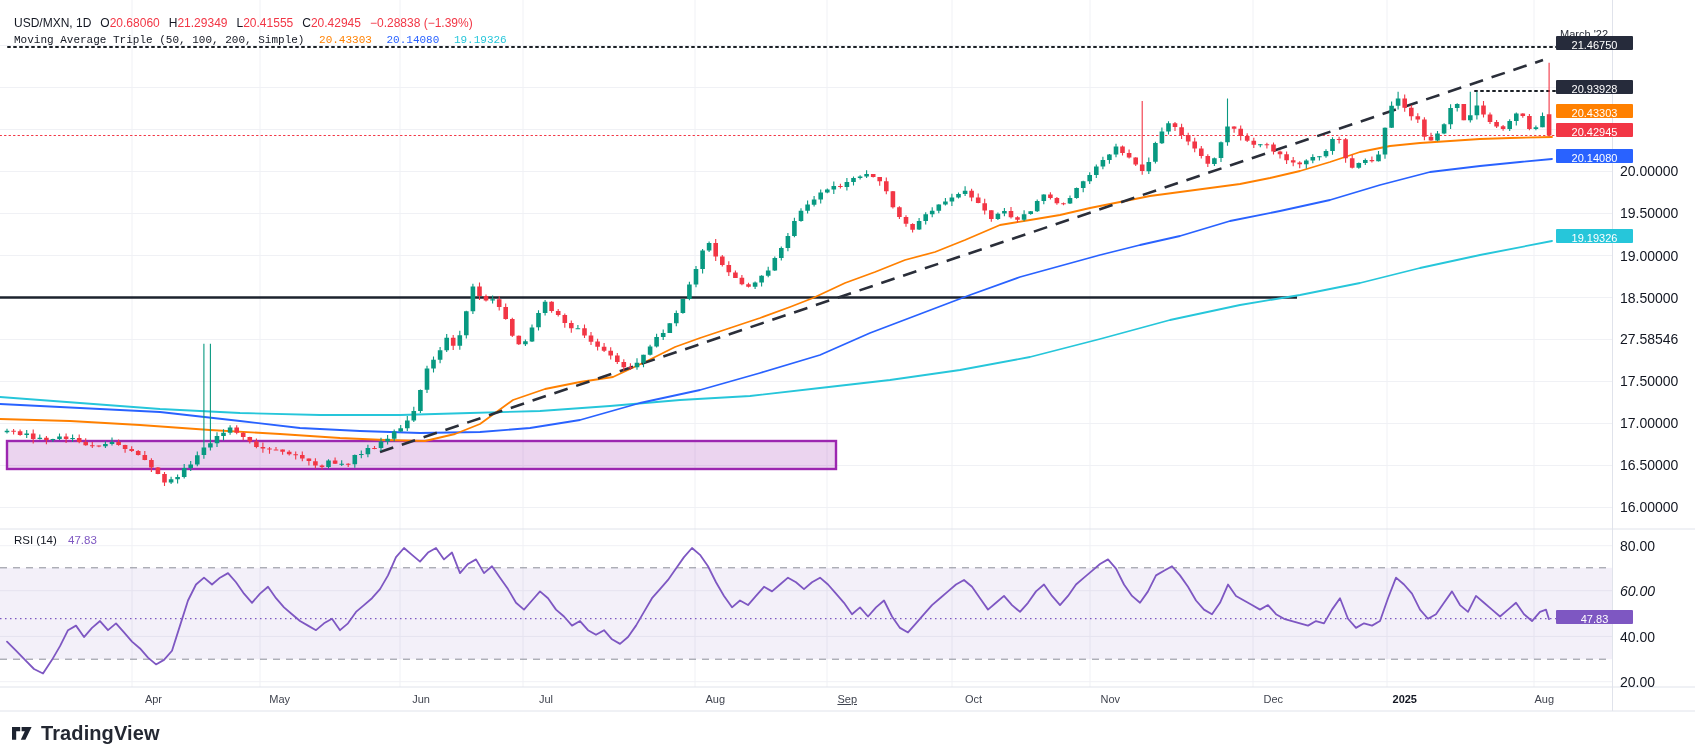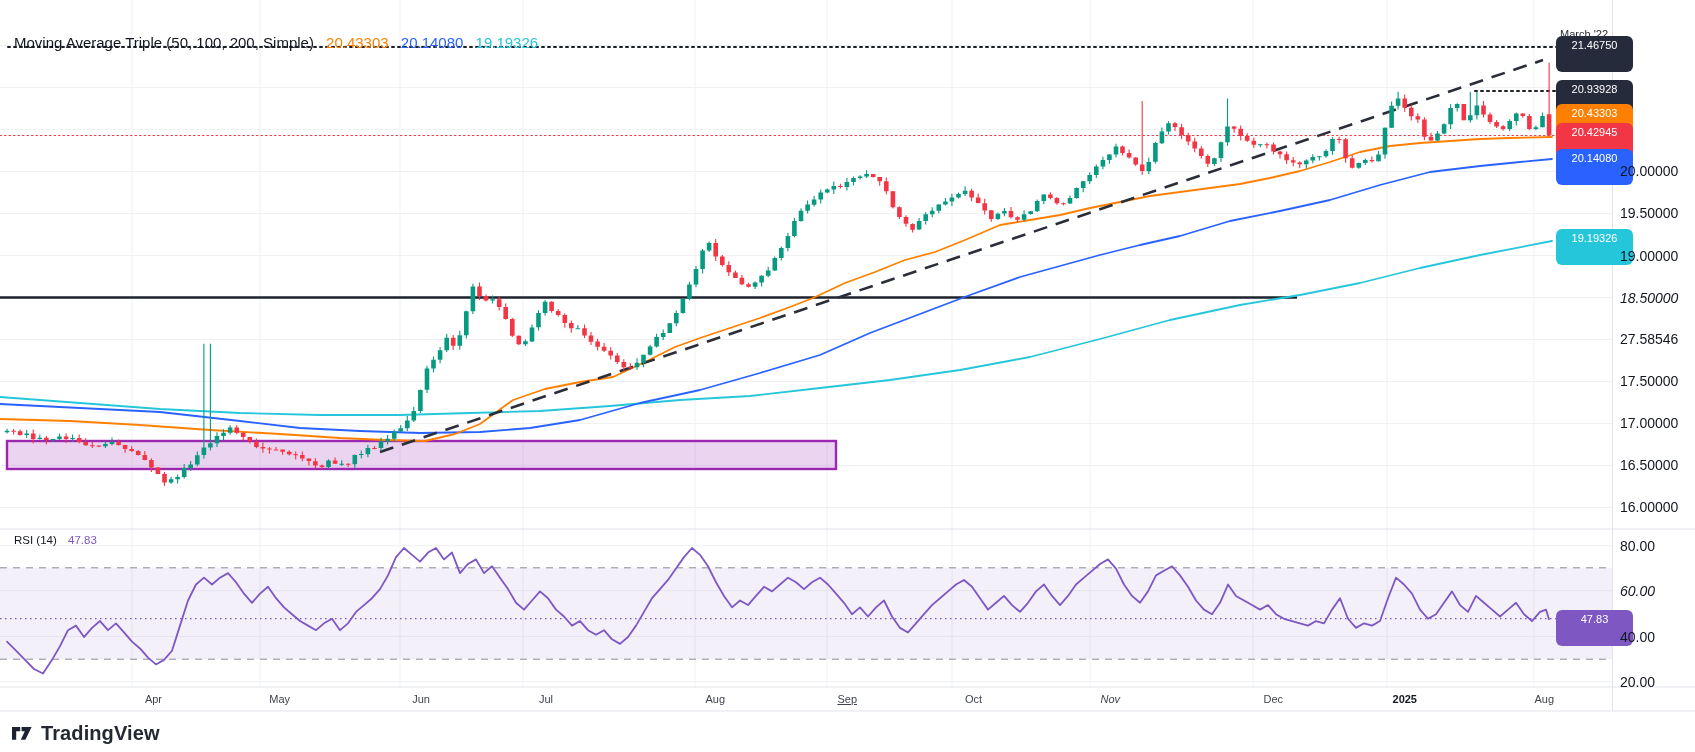--- a/index.html
+++ b/index.html
@@ -2,26 +2,26 @@
 <html><head>
 <meta charset="utf-8">
 <style>
   html,body{margin:0;padding:0;background:#ffffff;}
   body{font-family:"Liberation Sans", sans-serif; -webkit-font-smoothing:antialiased;}
   #app{position:relative;width:1695px;height:752px;background:#fff;overflow:hidden;}
   #chart-svg{position:absolute;left:0;top:0;}
   .legend-row{position:absolute;left:14px;white-space:nowrap;font-size:12px;color:#131722;z-index:5;}
   .legend-row .grp{margin-left:9px;}
   .legend-row .neg{color:#F23645;}
-  .ma-row{font-size:15px;color:#131722;}
+  .ma-row{font-size:11px;color:#131722;font-family:Liberation Mono, monospace;}
   .ma-row .mval{margin-left:8px;font-weight:400;}
   .rsi-row{font-size:11.5px;color:#131722;}
   .rsi-row .rv{color:#7E57C2;margin-left:8px;}
   .axis-label{position:absolute;left:1620px;width:70px;height:14px;font-size:14px;line-height:14px;color:#131722;text-align:left;}
-  .axis-badge{position:absolute;left:1556px;width:77px;height:36px;border-radius:6px;color:#fff;font-size:11px;line-height:18px;text-align:center;}
+  .axis-badge{position:absolute;left:1556px;width:77px;height:14px;border-radius:1px;color:#fff;font-size:11px;line-height:18px;text-align:center;}
   .time-label{position:absolute;top:693px;width:60px;margin-left:-30px;text-align:right;font-size:11px;color:#40444F;}
   .time-label.year{font-weight:bold;color:#131722;}
   .march-label{position:absolute;font-size:11px;color:#2A2E39;text-align:right;z-index:4;}
   .watermark{position:absolute;left:12px;top:722px;display:flex;align-items:center;gap:7px;color:#1D2330;font-size:14px;font-weight:700;letter-spacing:0.1px;}
   .watermark span{font-weight:600;color:#242832;font-size:20px;}
 </style>
 </head>
 <body>
 
 <div id="app">
@@ -71,20 +71,23 @@
       <line x1="0" y1="567.8" x2="1612" y2="567.8" stroke="#8A8E98" stroke-width="1" stroke-dasharray="7 6"></line>
       <line x1="0" y1="659.2" x2="1612" y2="659.2" stroke="#8A8E98" stroke-width="1" stroke-dasharray="7 6"></line>
       <line x1="0" y1="618.6" x2="1612" y2="618.6" stroke="#7E57C2" stroke-width="1.4" stroke-dasharray="1.5 3.5"></line>
       <polyline points="7,641.5986 16,650.7318 25,659.865 34,668.9982 43,673.5648000000001 52,659.865 60,646.1652 68,630.1821 76,625.6155000000001 84,637.032 92,627.8988 100,621.0489 108,630.1821 116,623.3322000000001 124,632.4654 132,641.5986 140,648.4485000000001 148,657.5817000000001 156,664.4316 164,659.865 172,650.7318 180,625.6155000000001 188,600.4992000000001 196,584.5161 204,577.6662 212,584.5161 220,577.6662 228,573.0996 236,582.2328 244,593.6493 252,602.7825 260,593.6493 268,586.7994000000001 276,598.2159 284,607.3491 292,614.1990000000001 300,621.0489 308,625.6155000000001 316,630.1821 324,623.3322000000001 332,618.7656000000001 340,630.1821 348,623.3322000000001 356,611.9157 364,605.0658000000001 372,598.2159 380,589.0827 388,575.3829000000001 396,557.1165000000001 404,547.9833000000001 412,554.8332 420,561.6831000000001 428,552.5499000000001 436,547.9833000000001 444,559.3998 452,552.5499000000001 460,573.0996 468,563.9664 476,559.3998 484,573.0996 492,566.2497000000001 500,577.6662 508,589.0827 516,602.7825 524,609.6324000000001 532,600.4992000000001 540,591.3660000000001 548,598.2159 556,609.6324000000001 564,616.4823 572,625.6155000000001 580,621.0489 588,630.1821 596,634.7487000000001 604,630.1821 612,639.3153000000001 620,643.8819000000001 628,637.032 636,625.6155000000001 644,611.9157 652,598.2159 660,589.0827 668,579.9495000000001 676,568.533 684,557.1165000000001 692,547.9833000000001 700,554.8332 708,566.2497000000001 716,582.2328 724,595.9326000000001 732,607.3491 740,600.4992000000001 748,605.0658000000001 756,595.9326000000001 764,586.7994000000001 772,591.3660000000001 780,584.5161 788,577.6662 796,582.2328 804,589.0827 812,582.2328 820,577.6662 828,584.5161 836,593.6493 844,602.7825 852,614.1990000000001 860,607.3491 868,616.4823 876,607.3491 884,600.4992000000001 892,616.4823 900,627.8988 908,632.4654 916,623.3322000000001 924,614.1990000000001 932,605.0658000000001 940,598.2159 948,591.3660000000001 956,584.5161 964,579.9495000000001 972,586.7994000000001 980,598.2159 988,609.6324000000001 996,602.7825 1004,595.9326000000001 1012,605.0658000000001 1020,611.9157 1028,602.7825 1036,591.3660000000001 1044,584.5161 1052,595.9326000000001 1060,605.0658000000001 1068,595.9326000000001 1076,584.5161 1084,577.6662 1092,570.8163000000001 1100,563.9664 1108,559.3998 1116,568.533 1124,584.5161 1132,595.9326000000001 1140,602.7825 1148,591.3660000000001 1156,575.3829000000001 1164,570.8163000000001 1172,566.2497000000001 1180,575.3829000000001 1188,586.7994000000001 1196,600.4992000000001 1204,609.6324000000001 1212,614.1990000000001 1220,602.7825 1228,584.5161 1236,595.9326000000001 1244,600.4992000000001 1252,605.0658000000001 1260,609.6324000000001 1268,605.0658000000001 1276,614.1990000000001 1284,618.7656000000001 1292,621.0489 1300,623.3322000000001 1308,625.6155000000001 1316,621.0489 1324,623.3322000000001 1332,609.6324000000001 1340,598.2159 1348,618.7656000000001 1356,627.8988 1364,623.3322000000001 1372,625.6155000000001 1380,621.0489 1388,598.2159 1396,577.6662 1404,584.5161 1412,593.6493 1420,609.6324000000001 1428,618.7656000000001 1436,614.1990000000001 1444,602.7825 1452,591.3660000000001 1460,605.0658000000001 1468,611.9157 1476,595.9326000000001 1484,602.7825 1492,609.6324000000001 1500,616.4823 1508,609.6324000000001 1516,602.7825 1524,614.1990000000001 1532,621.0489 1540,611.9157 1546,609.6324000000001 1549,619.153761" fill="none" stroke="#7E57C2" stroke-width="1.8" stroke-linejoin="round" stroke-linecap="round"></polyline>
       <line x1="0" y1="529" x2="1695" y2="529" stroke="#E0E3EB" stroke-width="1"></line>
       <line x1="0" y1="687" x2="1695" y2="687" stroke="#E0E3EB" stroke-width="1"></line>
       <line x1="0" y1="711" x2="1695" y2="711" stroke="#E0E3EB" stroke-width="1"></line>
       <line x1="1612.5" y1="0" x2="1612.5" y2="711" stroke="#E0E3EB" stroke-width="1"></line>
     </svg>
 
+  <div class="legend-row" style="top:16px;">
+    <span>USD/MXN, 1D</span><span class="grp"><span>O</span><span class="neg">20.68060</span></span><span class="grp"><span>H</span><span class="neg">21.29349</span></span><span class="grp"><span>L</span><span class="neg">20.41555</span></span><span class="grp"><span>C</span><span class="neg">20.42945</span></span><span class="grp neg">−0.28838 (−1.39%)</span>
+  </div>
 
   <div class="legend-row ma-row" style="top:34px;">
     <span>Moving Average Triple (50, 100, 200, Simple)</span>
     <span class="mval" style="color:#FF8000;">20.43303</span>
     <span class="mval" style="color:#2962FF;">20.14080</span>
     <span class="mval" style="color:#26C6DA;">19.19326</span>
   </div>
 
   <div class="legend-row rsi-row" style="top:534px;">
     <span>RSI (14)</span>
@@ -96,21 +99,21 @@
   <div id="price-axis">
       <div class="axis-badge" style="background: rgb(38, 43, 59); top: 36px;">21.46750</div>
       <div class="axis-badge" style="background: rgb(38, 43, 59); top: 80px;">20.93928</div>
       <div class="axis-badge" style="background: rgb(255, 128, 0); top: 104px;">20.43303</div>
       <div class="axis-badge" style="background: rgb(242, 54, 69); top: 123px;">20.42945</div>
       <div class="axis-badge" style="background: rgb(41, 98, 255); top: 149px;">20.14080</div>
       <div class="axis-label" style="top: 164px;">20.00000</div>
       <div class="axis-label" style="top: 206px;">19.50000</div>
       <div class="axis-badge" style="background: rgb(38, 198, 218); top: 229px;">19.19326</div>
       <div class="axis-label" style="top: 249px;">19.00000</div>
-      <div class="axis-label" style="top: 291px; font-style: italic;">18.50000</div>
+      <div class="axis-label" style="top: 291px;">18.50000</div>
       <div class="axis-label" style="top: 332px;">27.58546</div>
       <div class="axis-label" style="top: 374px;">17.50000</div>
       <div class="axis-label" style="top: 416px;">17.00000</div>
       <div class="axis-label" style="top: 458px;">16.50000</div>
       <div class="axis-label" style="top: 500px;">16.00000</div>
     </div>
   <div id="rsi-axis">
       <div class="axis-label" style="top: 539px;">80.00</div>
       <div class="axis-label" style="top: 584px; font-style: italic;">60.00</div>
       <div class="axis-badge" style="background: rgb(126, 87, 194); top: 610px;">47.83</div>
@@ -118,21 +121,21 @@
       <div class="axis-label" style="top: 675px;">20.00</div>
     </div>
   <div id="time-axis">
       <div class="time-label" style="left: 132px;">Apr</div>
       <div class="time-label" style="left: 260px;">May</div>
       <div class="time-label" style="left: 400px;">Jun</div>
       <div class="time-label" style="left: 523px;">Jul</div>
       <div class="time-label" style="left: 695px;">Aug</div>
       <div class="time-label" style="left: 827px; text-decoration: underline;">Sep</div>
       <div class="time-label" style="left: 952px;">Oct</div>
-      <div class="time-label" style="left: 1090px; font-style: italic;">Nov</div>
+      <div class="time-label" style="left: 1090px;">Nov</div>
       <div class="time-label" style="left: 1253px;">Dec</div>
       <div class="time-label year" style="left: 1387px;">2025</div>
       <div class="time-label" style="left: 1524px;">Aug</div>
     </div>
 
   <div class="watermark">
     <svg width="22" height="15" viewBox="0 0 22 15">
       <path d="M0 1 h8.2 v4.3 h-4 v8.4 h-4.2 z" fill="#1D2330"></path>
       <path d="M9.6 1 h10 l-6.2 12.7 h-4.6 l4 -8.4 h-3.2 z" fill="#1D2330"></path>
     </svg>

